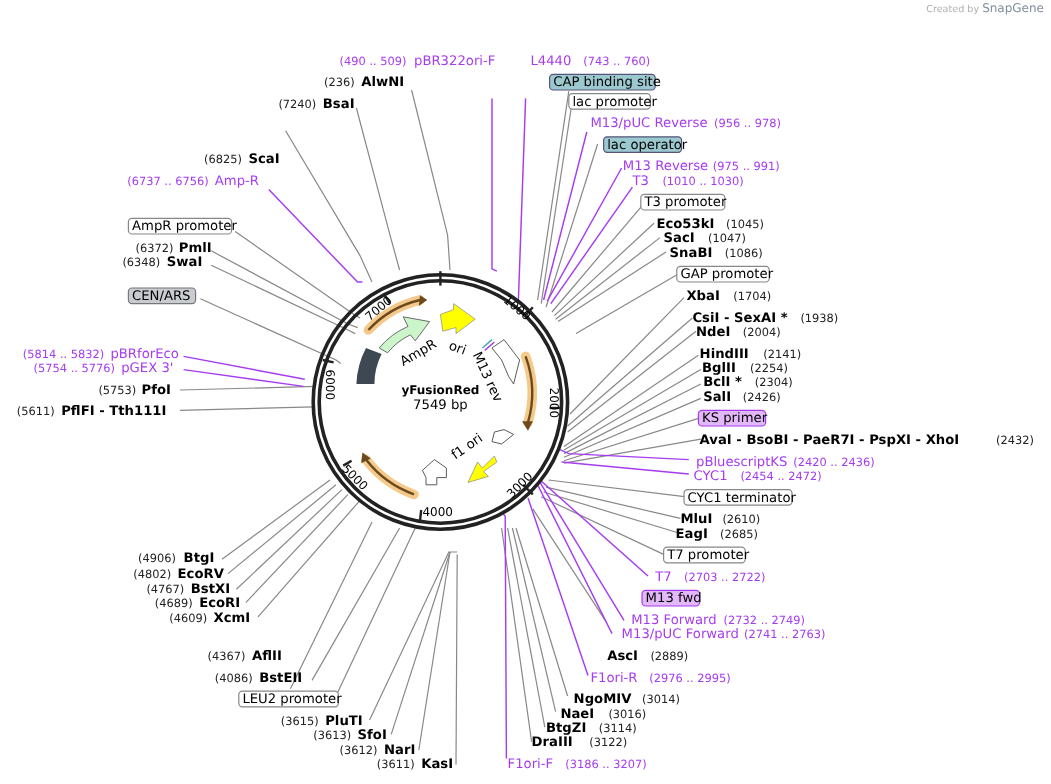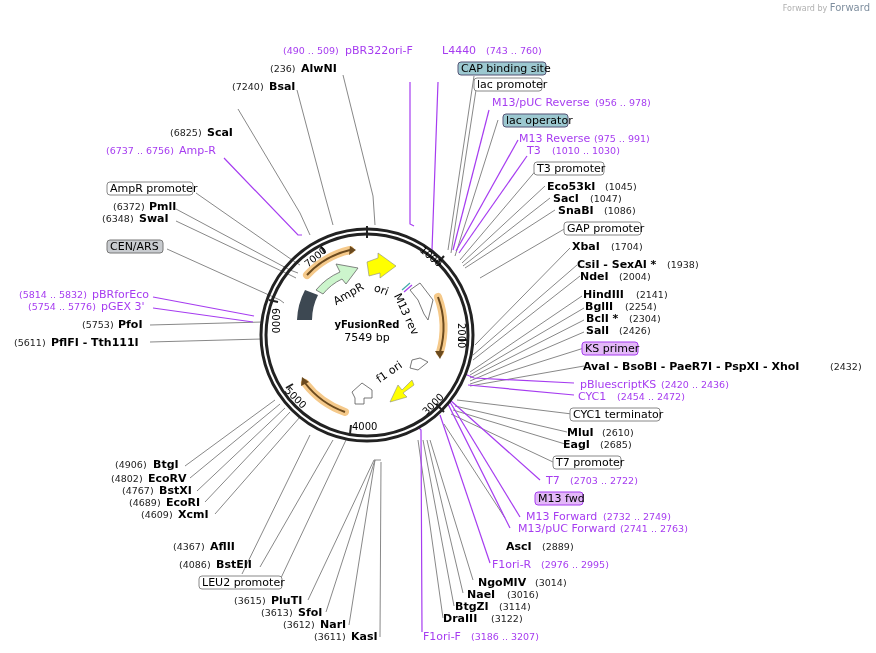--- a/index.html
+++ b/index.html
@@ -10,22 +10,22 @@
   .prm { fill:#a63cf0; font-size:11px; }
   .prmpos { fill:#a63cf0; font-size:9.5px; }
   .feat { fill:#000; font-size:11px; }
   .credit { position:absolute; right:6px; top:2px; font-size:8px; color:#b0b0b0; font-family:"DejaVu Sans", sans-serif; }
   .credit b { color:#7f8f9f; font-weight:normal; font-size:10px; }
 </style>
 </head>
 <body>
 
 <div class="credit">
-  <span>Forward by</span>
-  <b>Forward</b>
+  <span>Created by</span>
+  <b>SnapGene</b>
 </div>
 
 <svg id="map" viewBox="0 0 876 653" xmlns="http://www.w3.org/2000/svg">
 
   <g stroke="#888" stroke-width="1" fill="none">
     <polyline points="343,75 373,196 375,225"></polyline>
     <polyline points="297,90 325,196 333,225"></polyline>
     <polyline points="238,109 300,213 310,235"></polyline>
     <polyline points="196,193 295,262 300,265"></polyline>
     <polyline points="176,209 290,270 298,273"></polyline>

